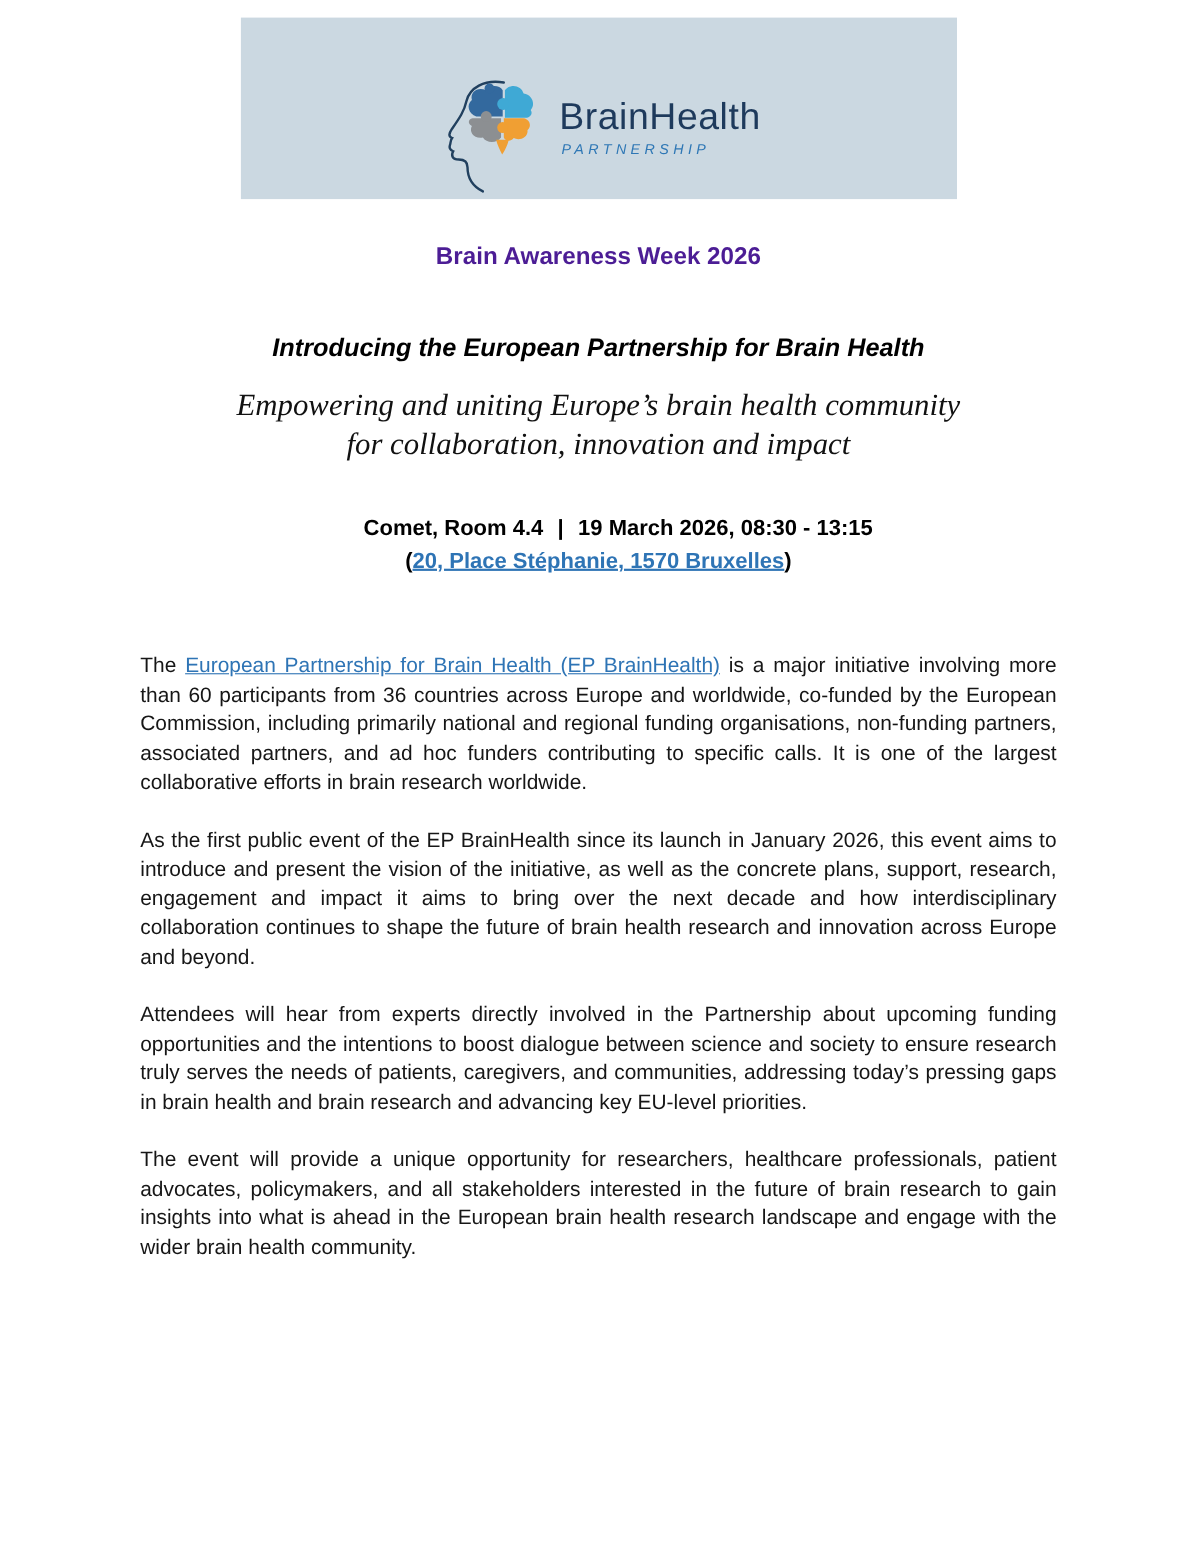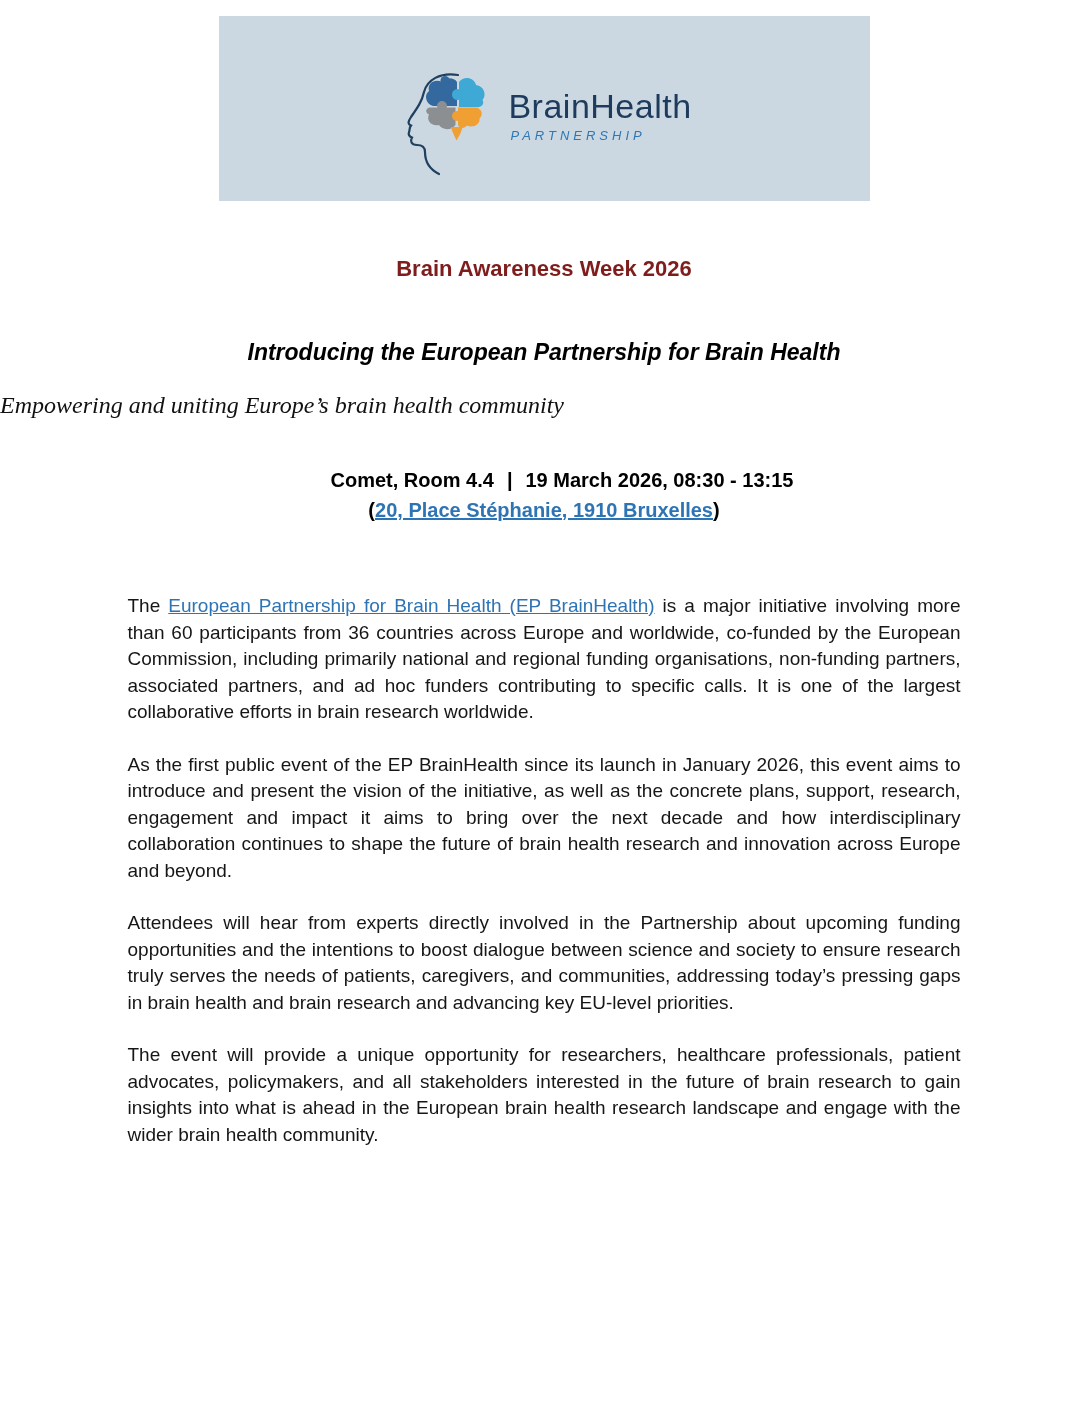--- a/index.html
+++ b/index.html
@@ -8,21 +8,21 @@
     width: 1088px; height: 1408px;
     font-family: "Liberation Sans", sans-serif;
     color: #1a1a1a;
     overflow: hidden;
     position: relative;
   }
   .page { width: 1088px; height: 1408px; background: #ffffff; }
 
   
   .banner {
-    width: 651px; height: 185px;
+    width: 651px; height: 165px;
     margin: 16px auto 0 auto;
     background: #cbd8e1;
     display: flex; justify-content: center; align-items: flex-start;
   }
   .logo-group { display: flex; gap: 12px; margin-top: 54px; }
   .logo-svg { display: block; }
   .logo-text { margin-top: 18px; }
   .brand-name {
     font-size: 34px; line-height: 36px;
     color: #1e3a5c; letter-spacing: 0.5px;
@@ -30,31 +30,31 @@
   }
   .brand-tagline {
     margin-top: 4px; margin-left: 2px;
     font-size: 13px; font-style: italic;
     letter-spacing: 4px; color: #2e77b5;
     font-weight: 500;
   }
 
   
   .doc-title {
-    margin-top: 55px; text-align: center;
-    font-size: 22px; font-weight: bold; color: #7f1d1d;
+    margin-top: 39px; text-align: center;
+    font-size: 22px; font-weight: bold; color: #4c1d95;
   }
   .doc-heading {
     margin-top: 57px; text-align: center;
     font-size: 23px; font-weight: bold; color: #000000; font-style: italic;
   }
   .tagline {
-    margin-top: 21px; 
+    margin-top: 21px; text-align: center;
     font-family: "Liberation Serif", serif;
-    font-style: italic; font-size: 24px; line-height: 36px;
+    font-style: italic; font-size: 28px; line-height: 36px;
     color: #111111;
   }
 
   
   .venue {
     margin-top: 46px; text-align: center;
     font-size: 20px; font-weight: bold; color: #000000; padding-left: 36px;
   }
   .venue .sep { margin: 0 13px; font-weight: bold; }
   .address {
@@ -111,28 +111,29 @@
       </div>
     </div>
   </div>
 
   <div class="doc-title">Brain Awareness Week 2026</div>
 
   <div class="doc-heading">Introducing the European Partnership for Brain Health</div>
 
   <div class="tagline">
     <div>Empowering and uniting Europe’s brain health community</div>
+    <div>for collaboration, innovation and impact</div>
   </div>
 
   <div class="venue">
     <span>Comet, Room 4.4</span><span class="sep">|</span><span>19 March 2026, 08:30 - 13:15</span>
   </div>
 
   <div class="address">
-    <span>(</span><a class="doc-link">20, Place Stéphanie, 1910 Bruxelles</a><span>)</span>
+    <span>(</span><a class="doc-link">20, Place Stéphanie, 1570 Bruxelles</a><span>)</span>
   </div>
 
   <div class="body-text">
     <p><span>The </span><a class="doc-link">European Partnership for Brain Health (EP BrainHealth)</a><span> is a major initiative involving more than 60 participants from 36 countries across Europe and worldwide, co-funded by the European Commission, including primarily national and regional funding organisations, non-funding partners, associated partners, and ad hoc funders contributing to specific calls. It is one of the largest collaborative efforts in brain research worldwide.</span></p>
 
     <p>As the first public event of the EP BrainHealth since its launch in January 2026, this event aims to introduce and present the vision of the initiative, as well as the concrete plans, support, research, engagement and impact it aims to bring over the next decade and how  interdisciplinary collaboration continues to shape the future of brain health research and innovation across Europe and beyond.</p>
 
     <p>Attendees will hear from experts directly involved in the Partnership about upcoming funding opportunities and the intentions to boost dialogue between science and society to ensure research truly serves the needs of patients, caregivers, and communities, addressing today’s pressing gaps in brain health and brain research and advancing key EU-level priorities.</p>
 
     <p>The event will provide a unique opportunity for researchers, healthcare professionals, patient advocates, policymakers, and all stakeholders interested in the future of brain research to gain insights into what is ahead in the European brain health research landscape and engage with the wider brain health community.</p>

